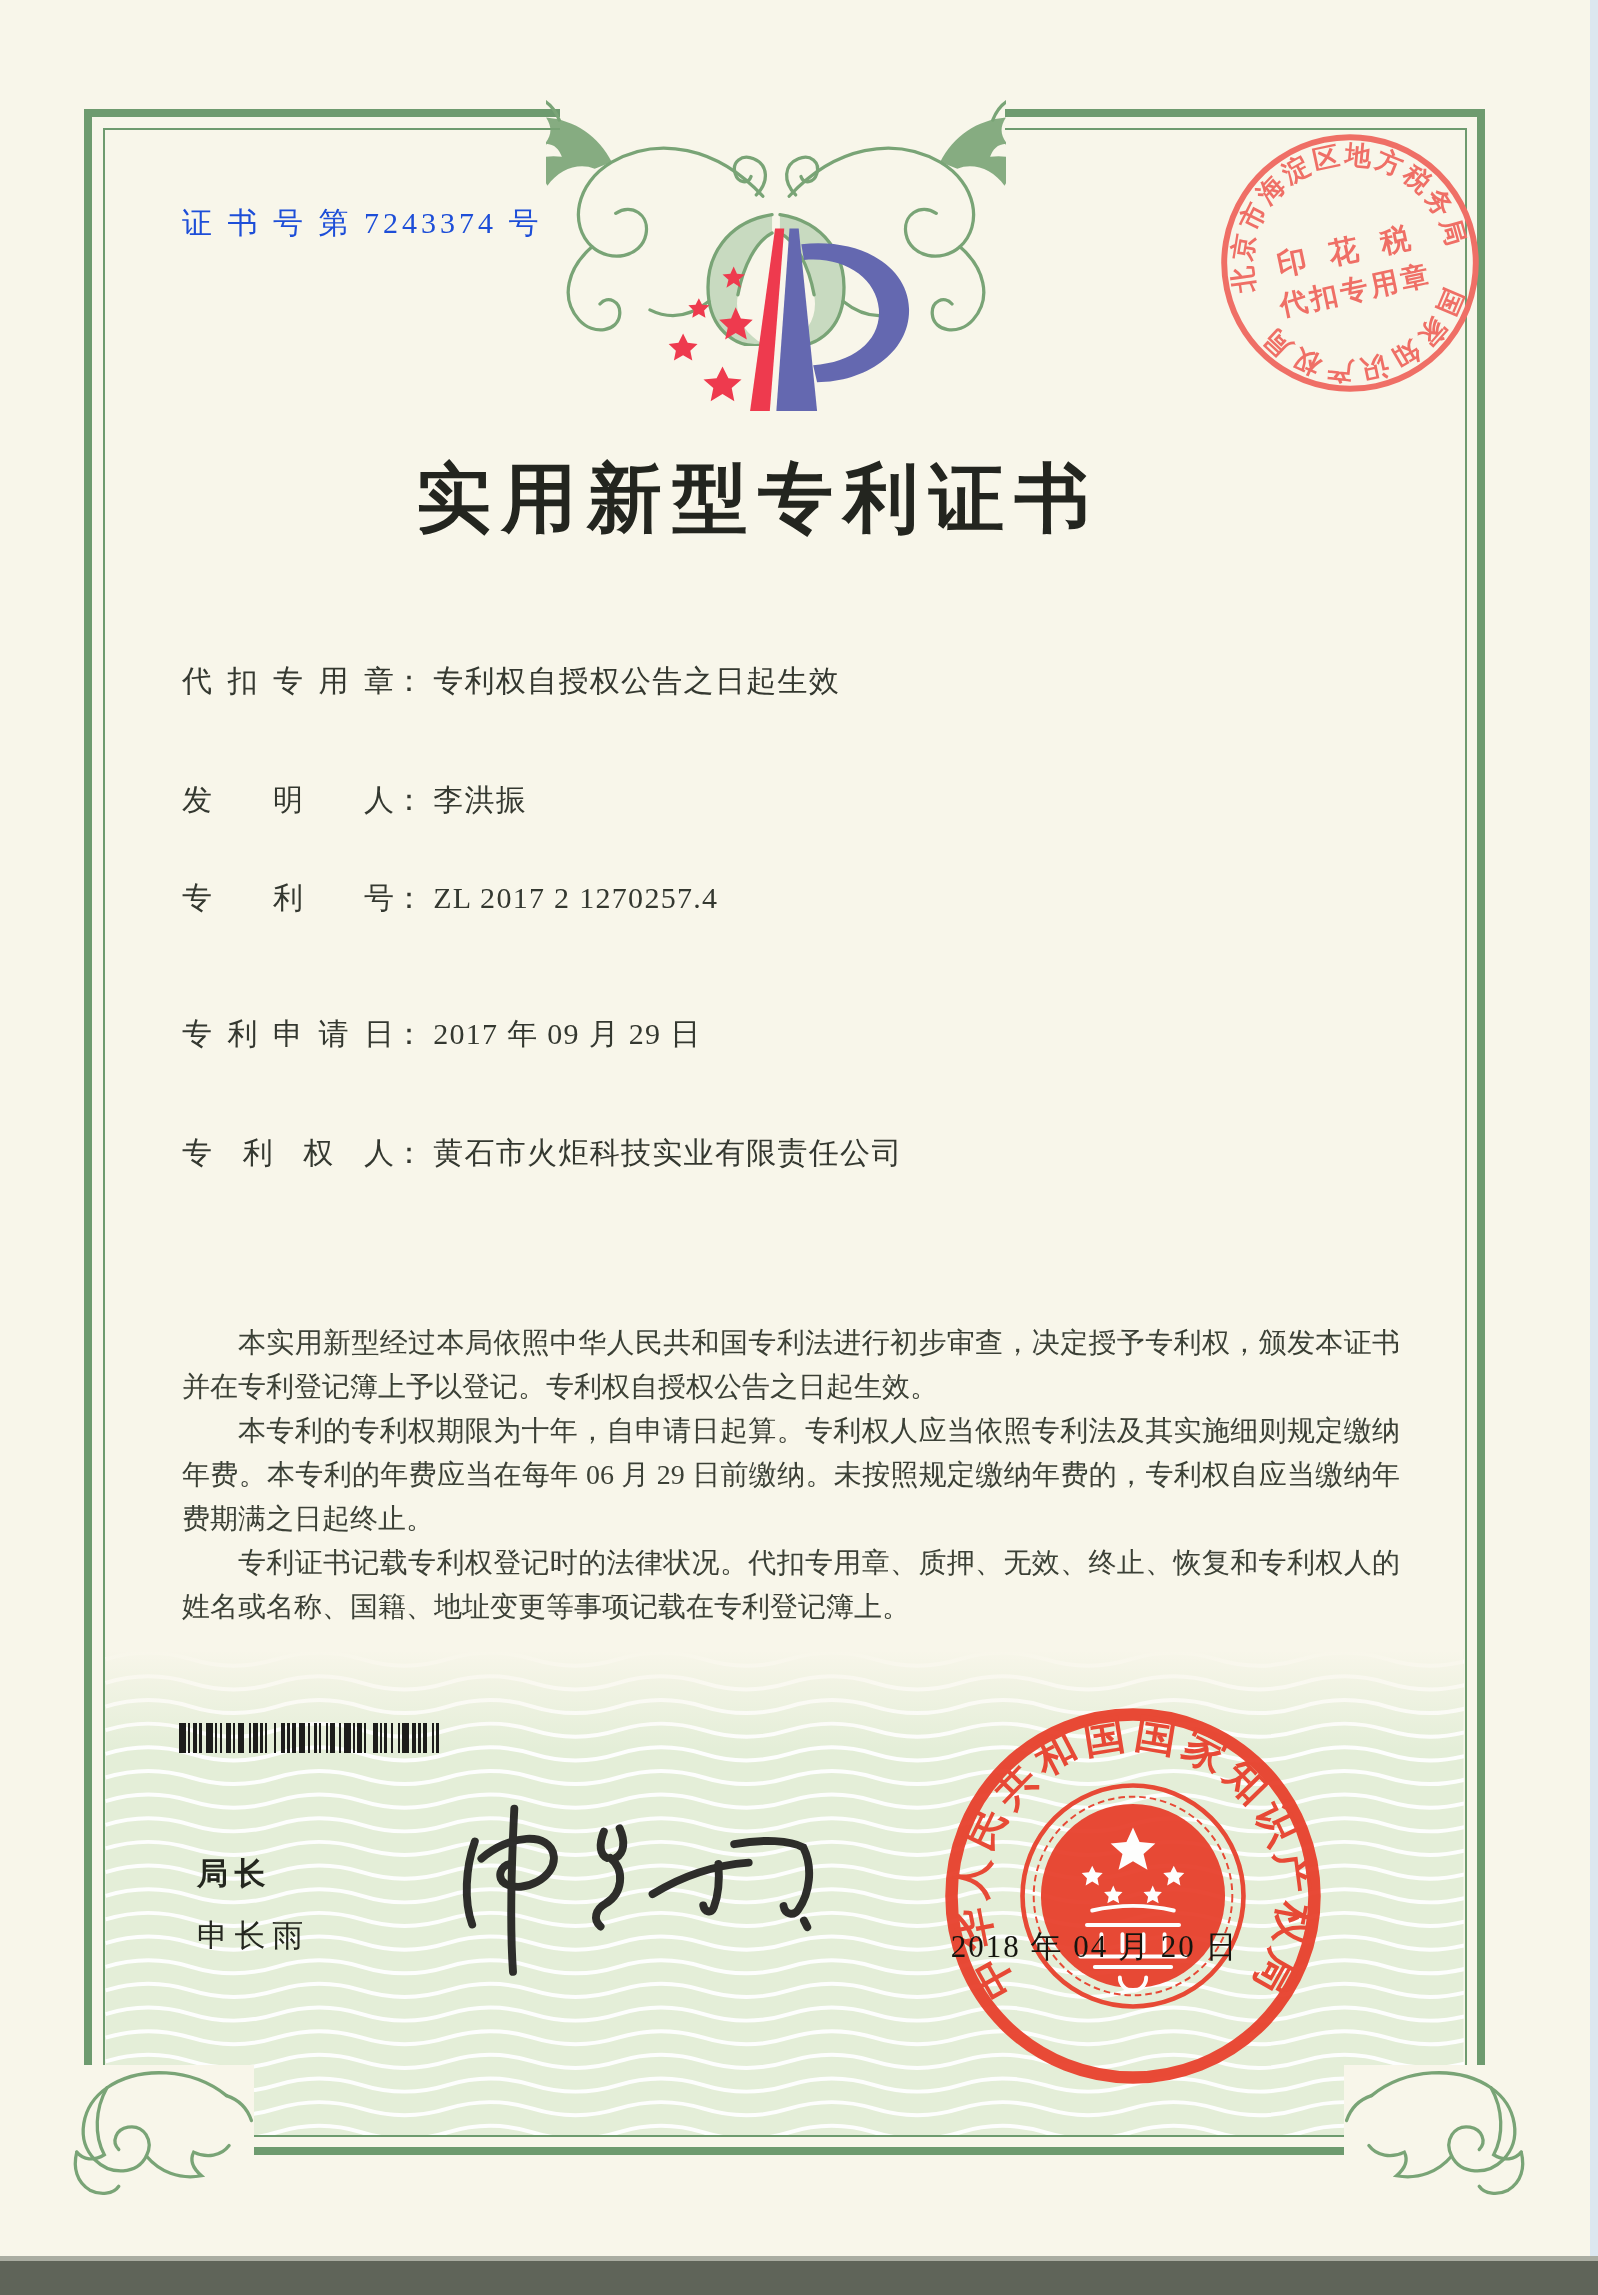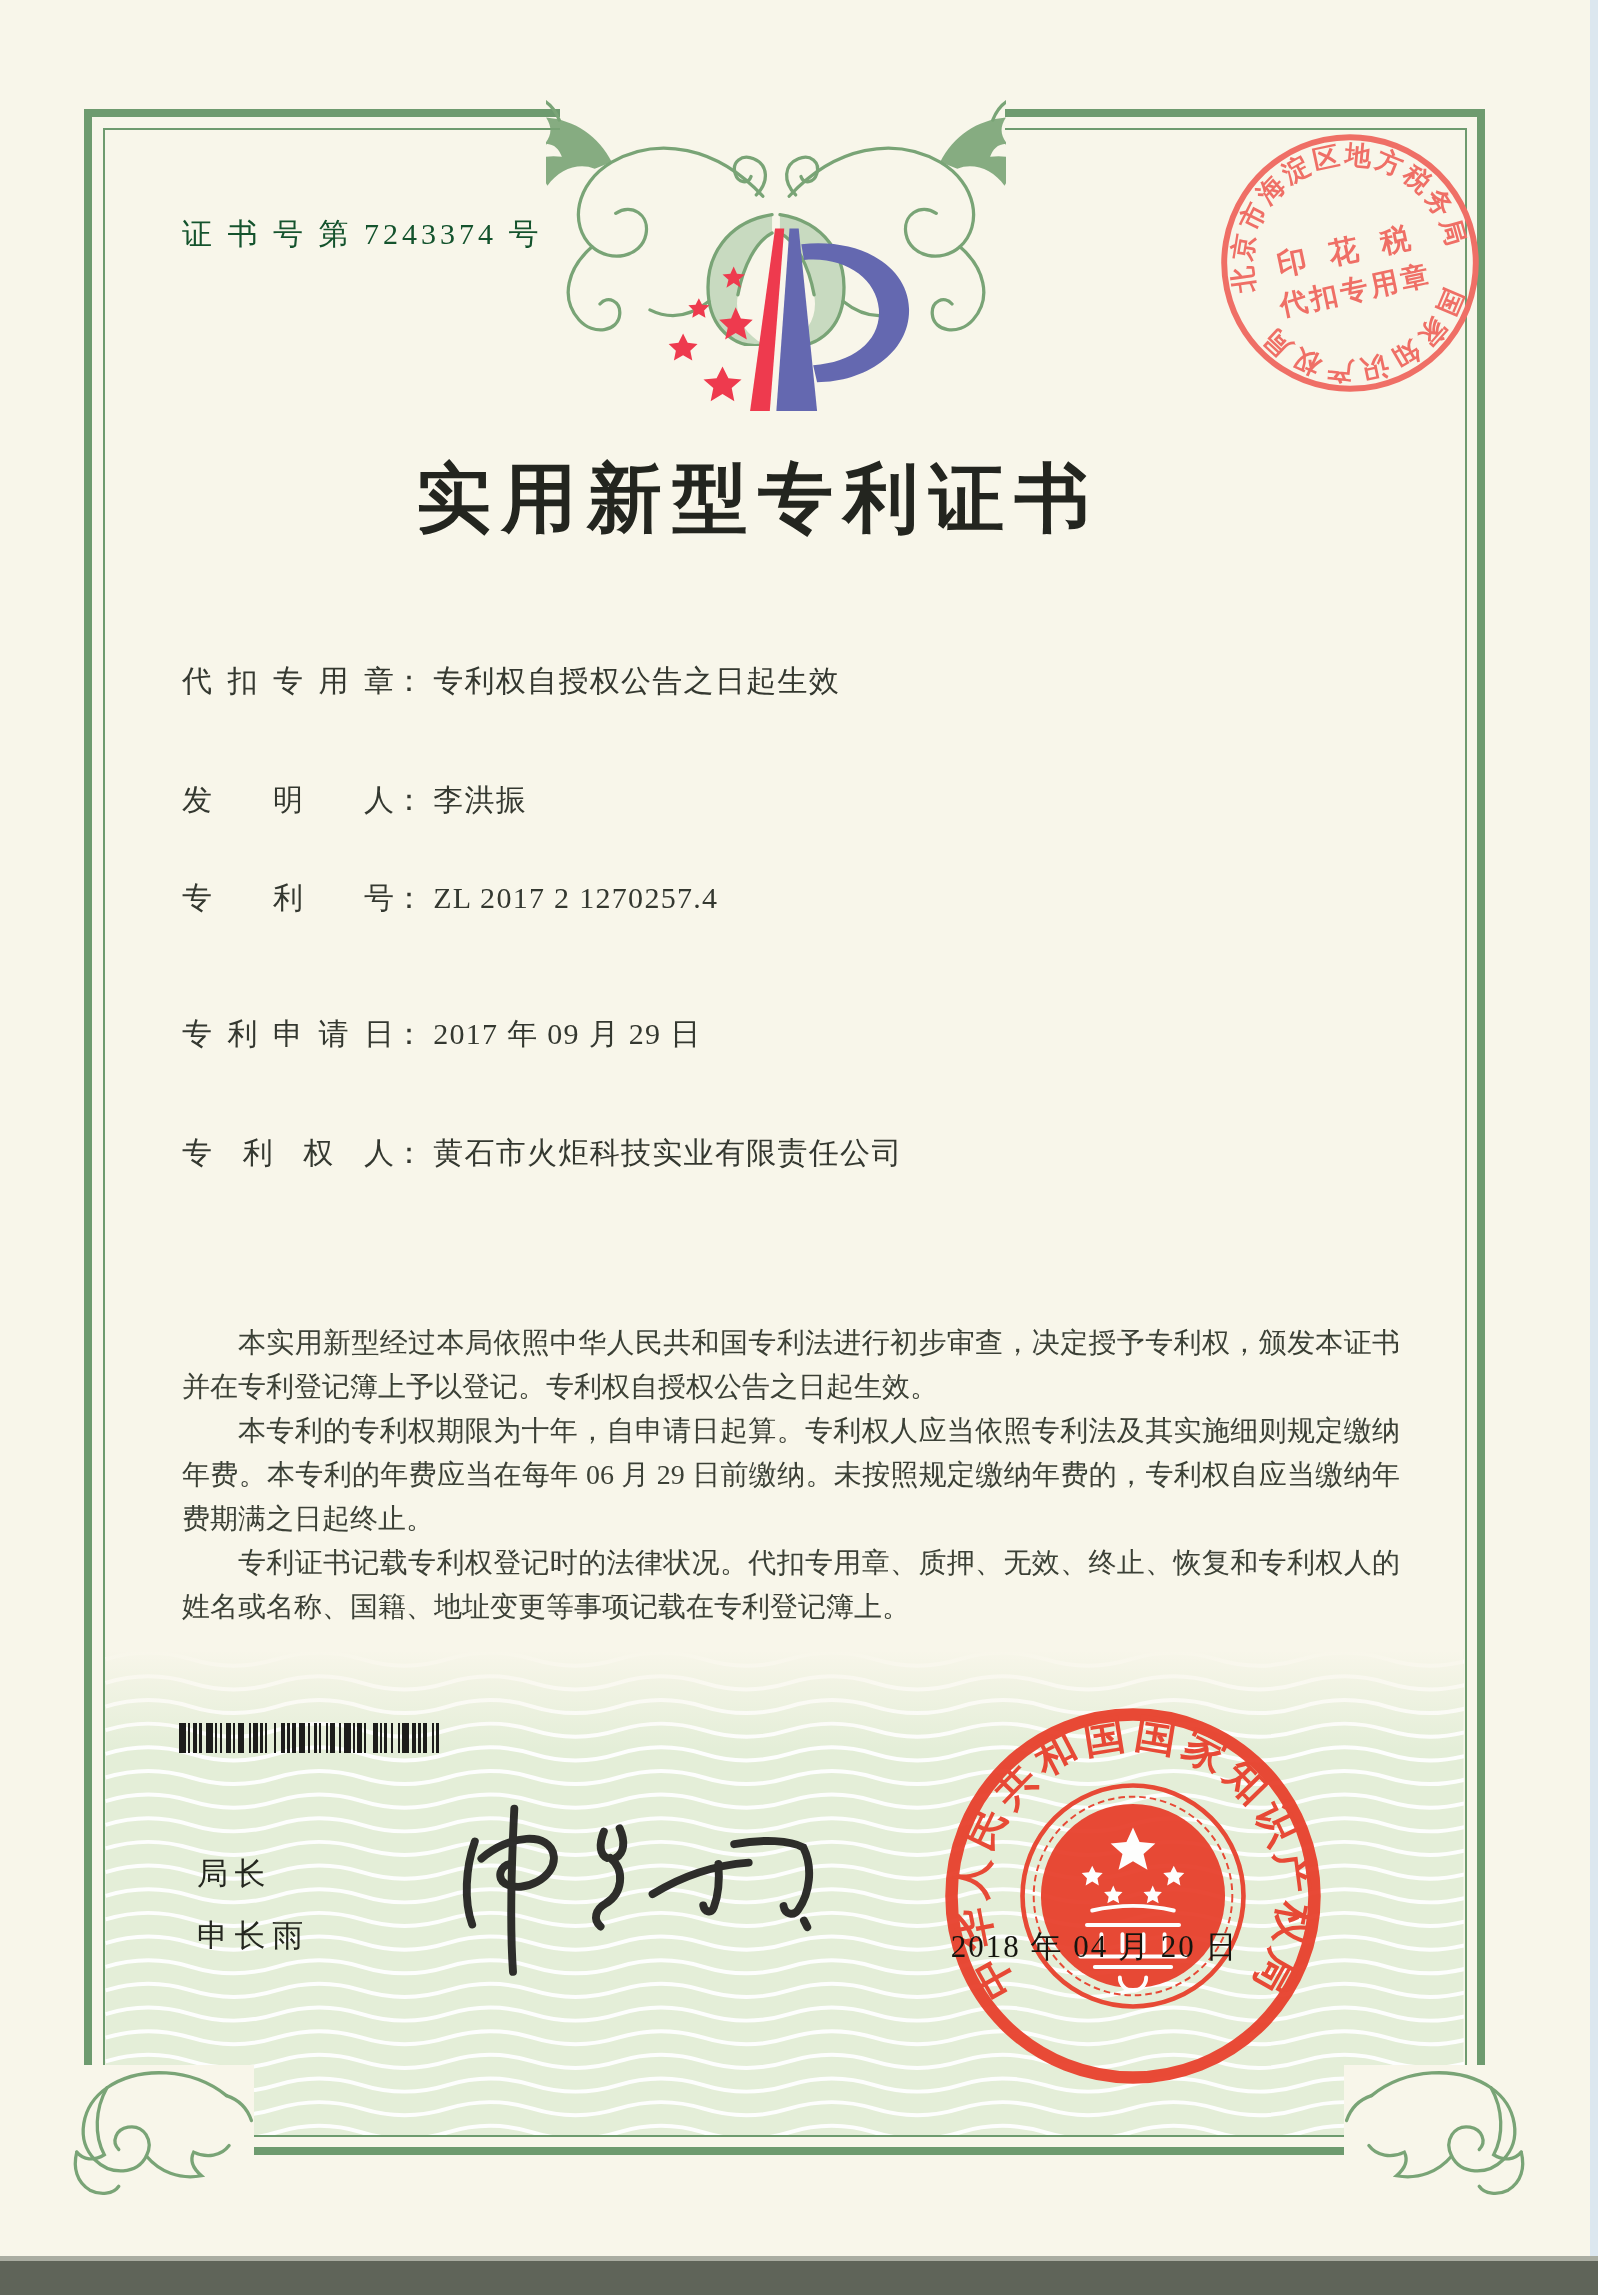--- a/index.html
+++ b/index.html
@@ -14,33 +14,33 @@
   .frame-outer{left:84px; top:109px; width:1401px; height:2046px; border:8.6px solid #6e9b6f;}
   .frame-inner{left:103px; top:128px; width:1364px; height:2009px; border:2.6px solid #6e9b6f;}
   .waves{position:absolute; left:105px; top:1650px; z-index:0;}
   .ornament-mask{position:absolute; background:#f8f6ea; z-index:2;}
   .ornament{position:absolute; z-index:3;}
   
   .scan-bottom-band{position:absolute; left:0; bottom:0; width:100%; height:34px; background:#5f6459; z-index:9;}
   .scan-bottom-soft{position:absolute; left:0; bottom:34px; width:100%; height:4.6px; background:#aaada2; z-index:9;}
   .scan-right-edge{position:absolute; right:0; top:0; width:8px; height:100%; background:#dce7ef; z-index:9;}
   
-  .cert-no{position:absolute; left:182px; top:214px; font-size:30px; letter-spacing:4px; color:#14532d; z-index:4;}
+  .cert-no{position:absolute; left:182px; top:203px; font-size:30px; letter-spacing:4px; color:#1d4ed8; z-index:4;}
   .title{position:absolute; left:84px; top:449px; width:1348px; text-align:center;
          font-size:75px; font-weight:700; letter-spacing:10.5px; color:#23251f; z-index:4;}
   .field{position:absolute; left:182px; font-size:30px; color:#343830; white-space:nowrap; z-index:4;}
   .field .flabel{display:inline-block; width:212px; text-align:justify; text-align-last:justify; vertical-align:bottom;}
   .field .fcolon{display:inline-block;}
   .field .fvalue{margin-left:9.2px; letter-spacing:1.3px;}
   .body-text{position:absolute; left:182px; top:1321px; width:1218px; font-size:28px;
              line-height:44px; text-align:justify; color:#3b4036; z-index:4;}
   .body-text p{margin:0; text-indent:2em;}
   .barcode{position:absolute; left:179px; top:1723px; width:266px; height:30px; display:flex; z-index:4;}
   .barcode .bar{height:100%;}
-  .signer-role{position:absolute; left:197px; top:1853px; font-size:31px; letter-spacing:6.6px; color:#24271f; z-index:4;}
+  .signer-role{position:absolute; left:197px; top:1853px; font-size:31px; letter-spacing:6.6px; color:#24271f; z-index:4;font-weight:bold;}
   .signer-name{position:absolute; left:197px; top:1915px; font-size:31px; letter-spacing:6.6px; color:#24271f; z-index:4;}
   .signature{position:absolute; left:434px; top:1794px; z-index:5;}
   .seal-office{position:absolute; left:939px; top:1702px; z-index:4;}
   .seal-date{position:absolute; left:950px; top:1926px; width:289px; text-align:center;
              font-size:31px; letter-spacing:2px; color:#15150f; z-index:6;}
   .page-footer{position:absolute; left:0; top:2090px; width:1431px; text-align:center;
                font-size:26px; letter-spacing:2.6px; color:#2c2f28; z-index:4;}
   .stamp-tax{position:absolute; left:1215px; top:128px; z-index:5;}
   .logo{position:absolute; left:645px; top:210px; z-index:4;}
   .dragon{position:absolute; left:546px; top:57px; z-index:3;}

